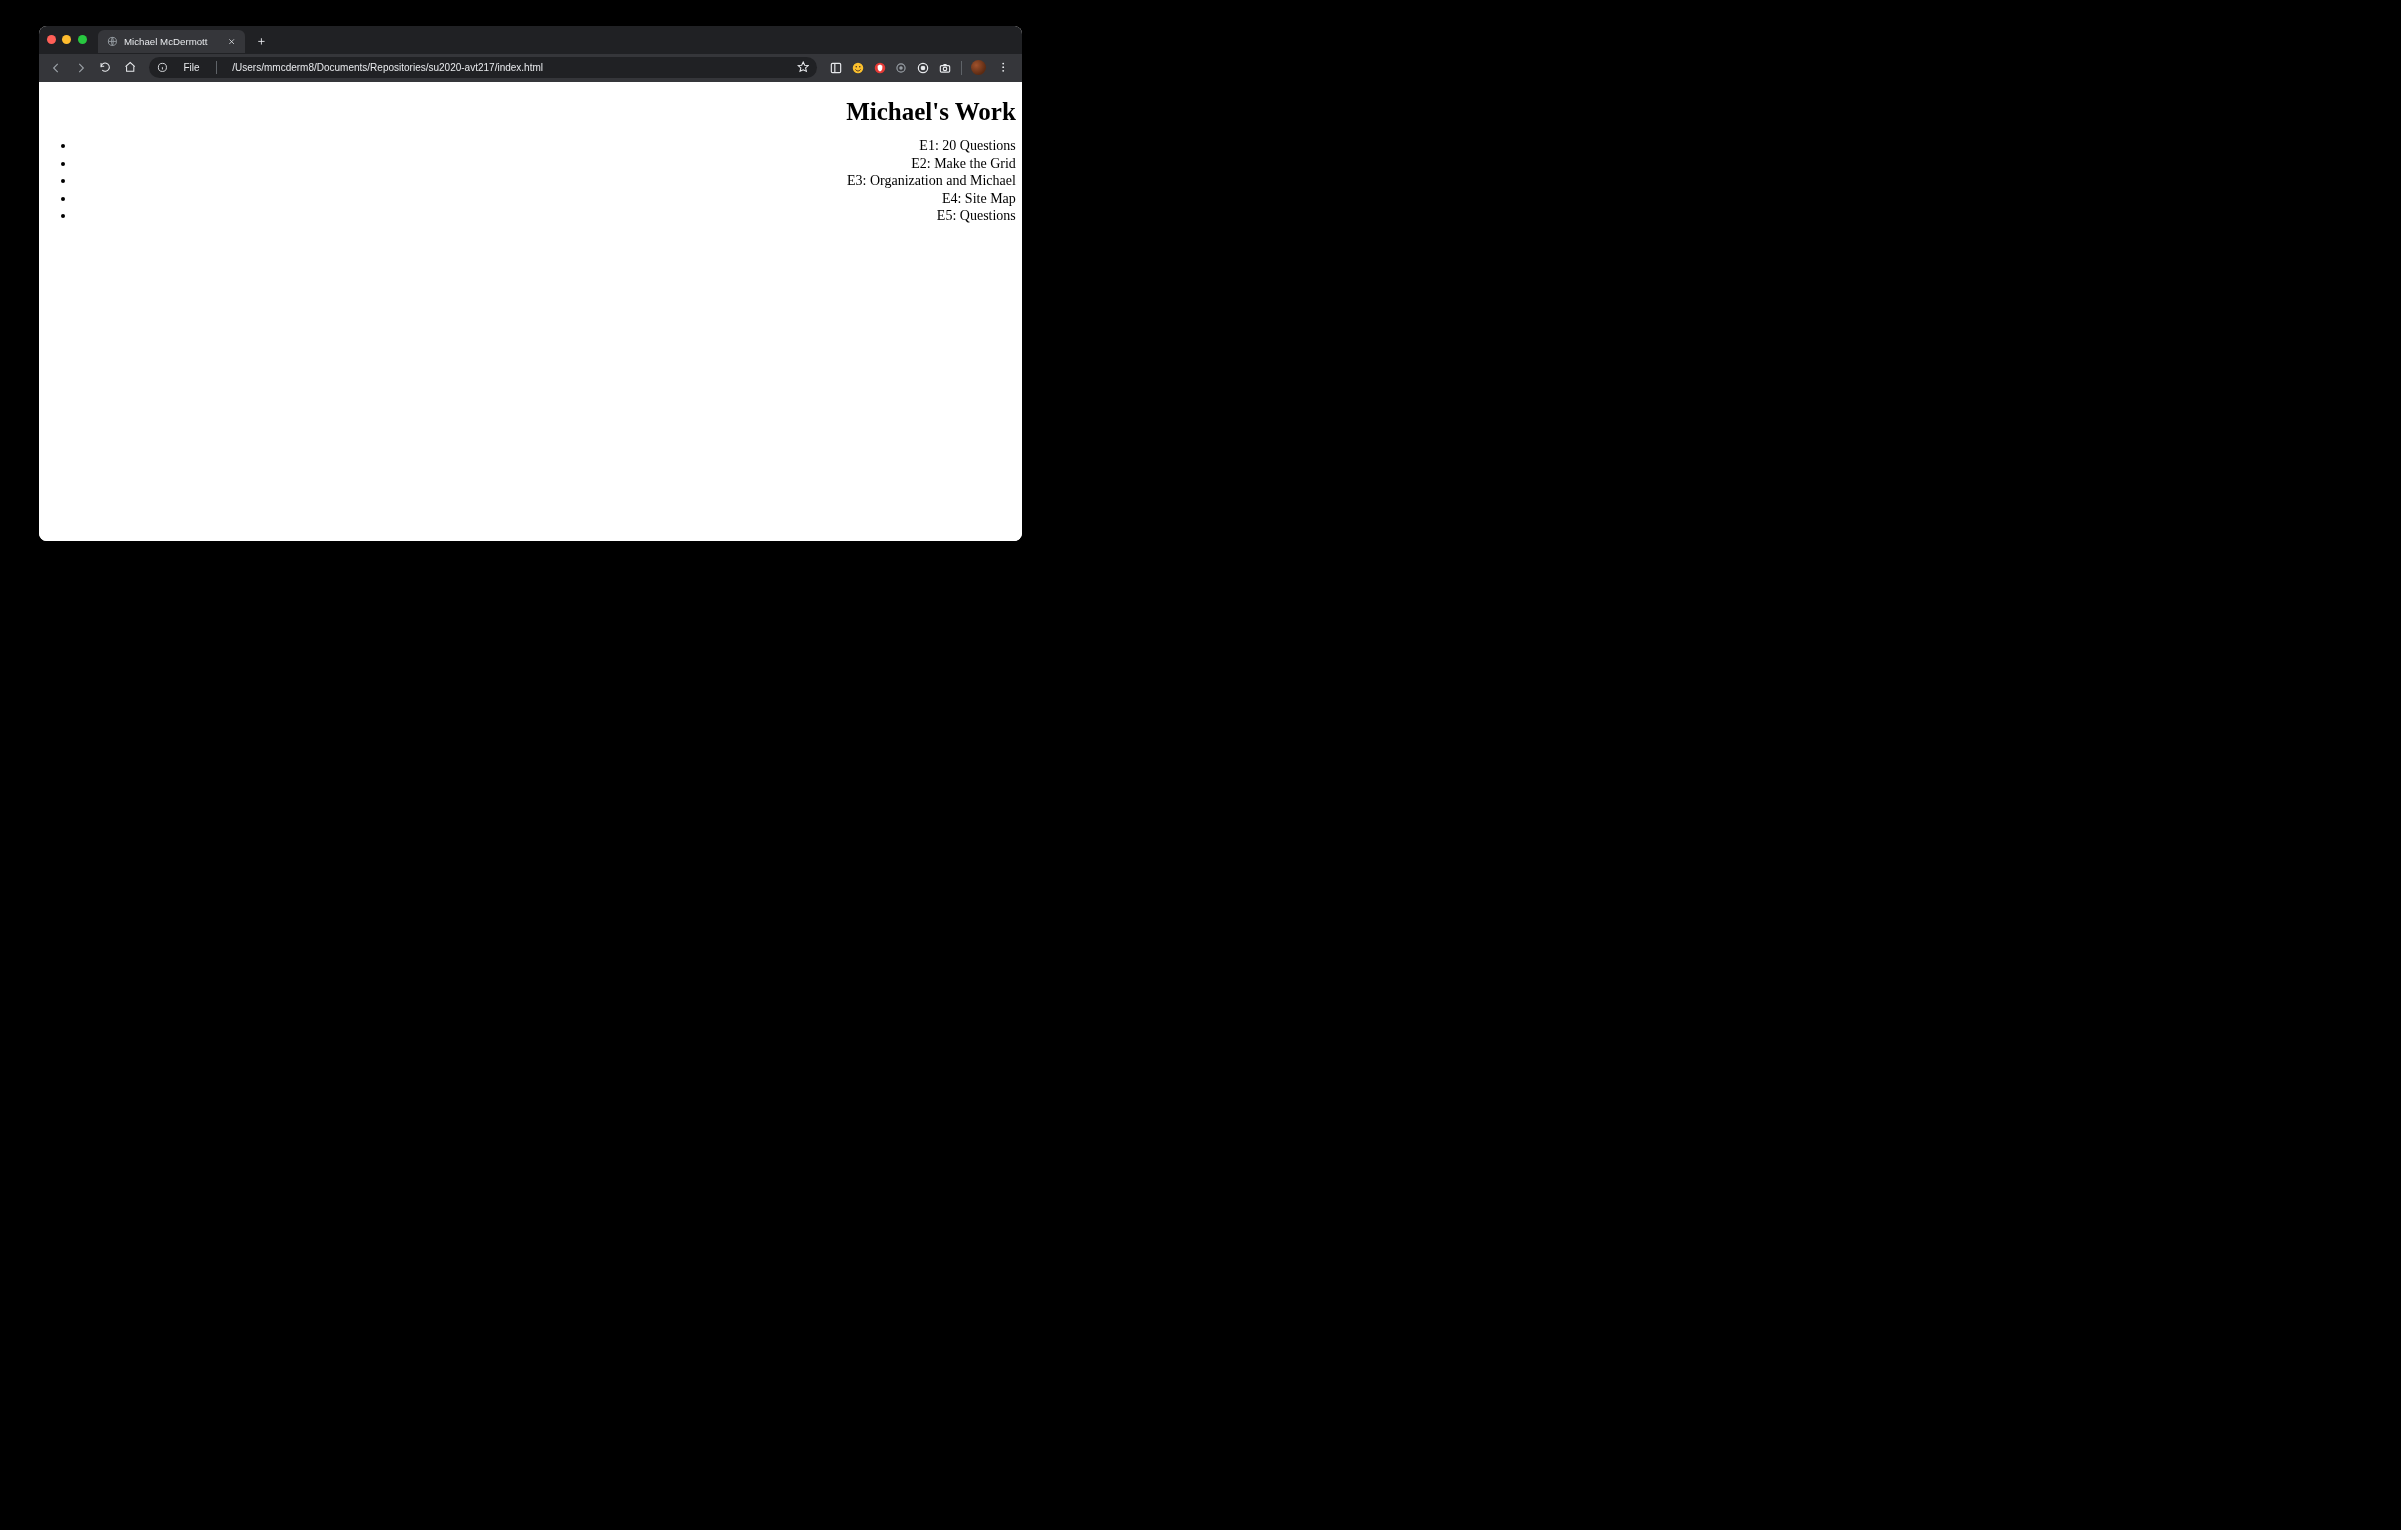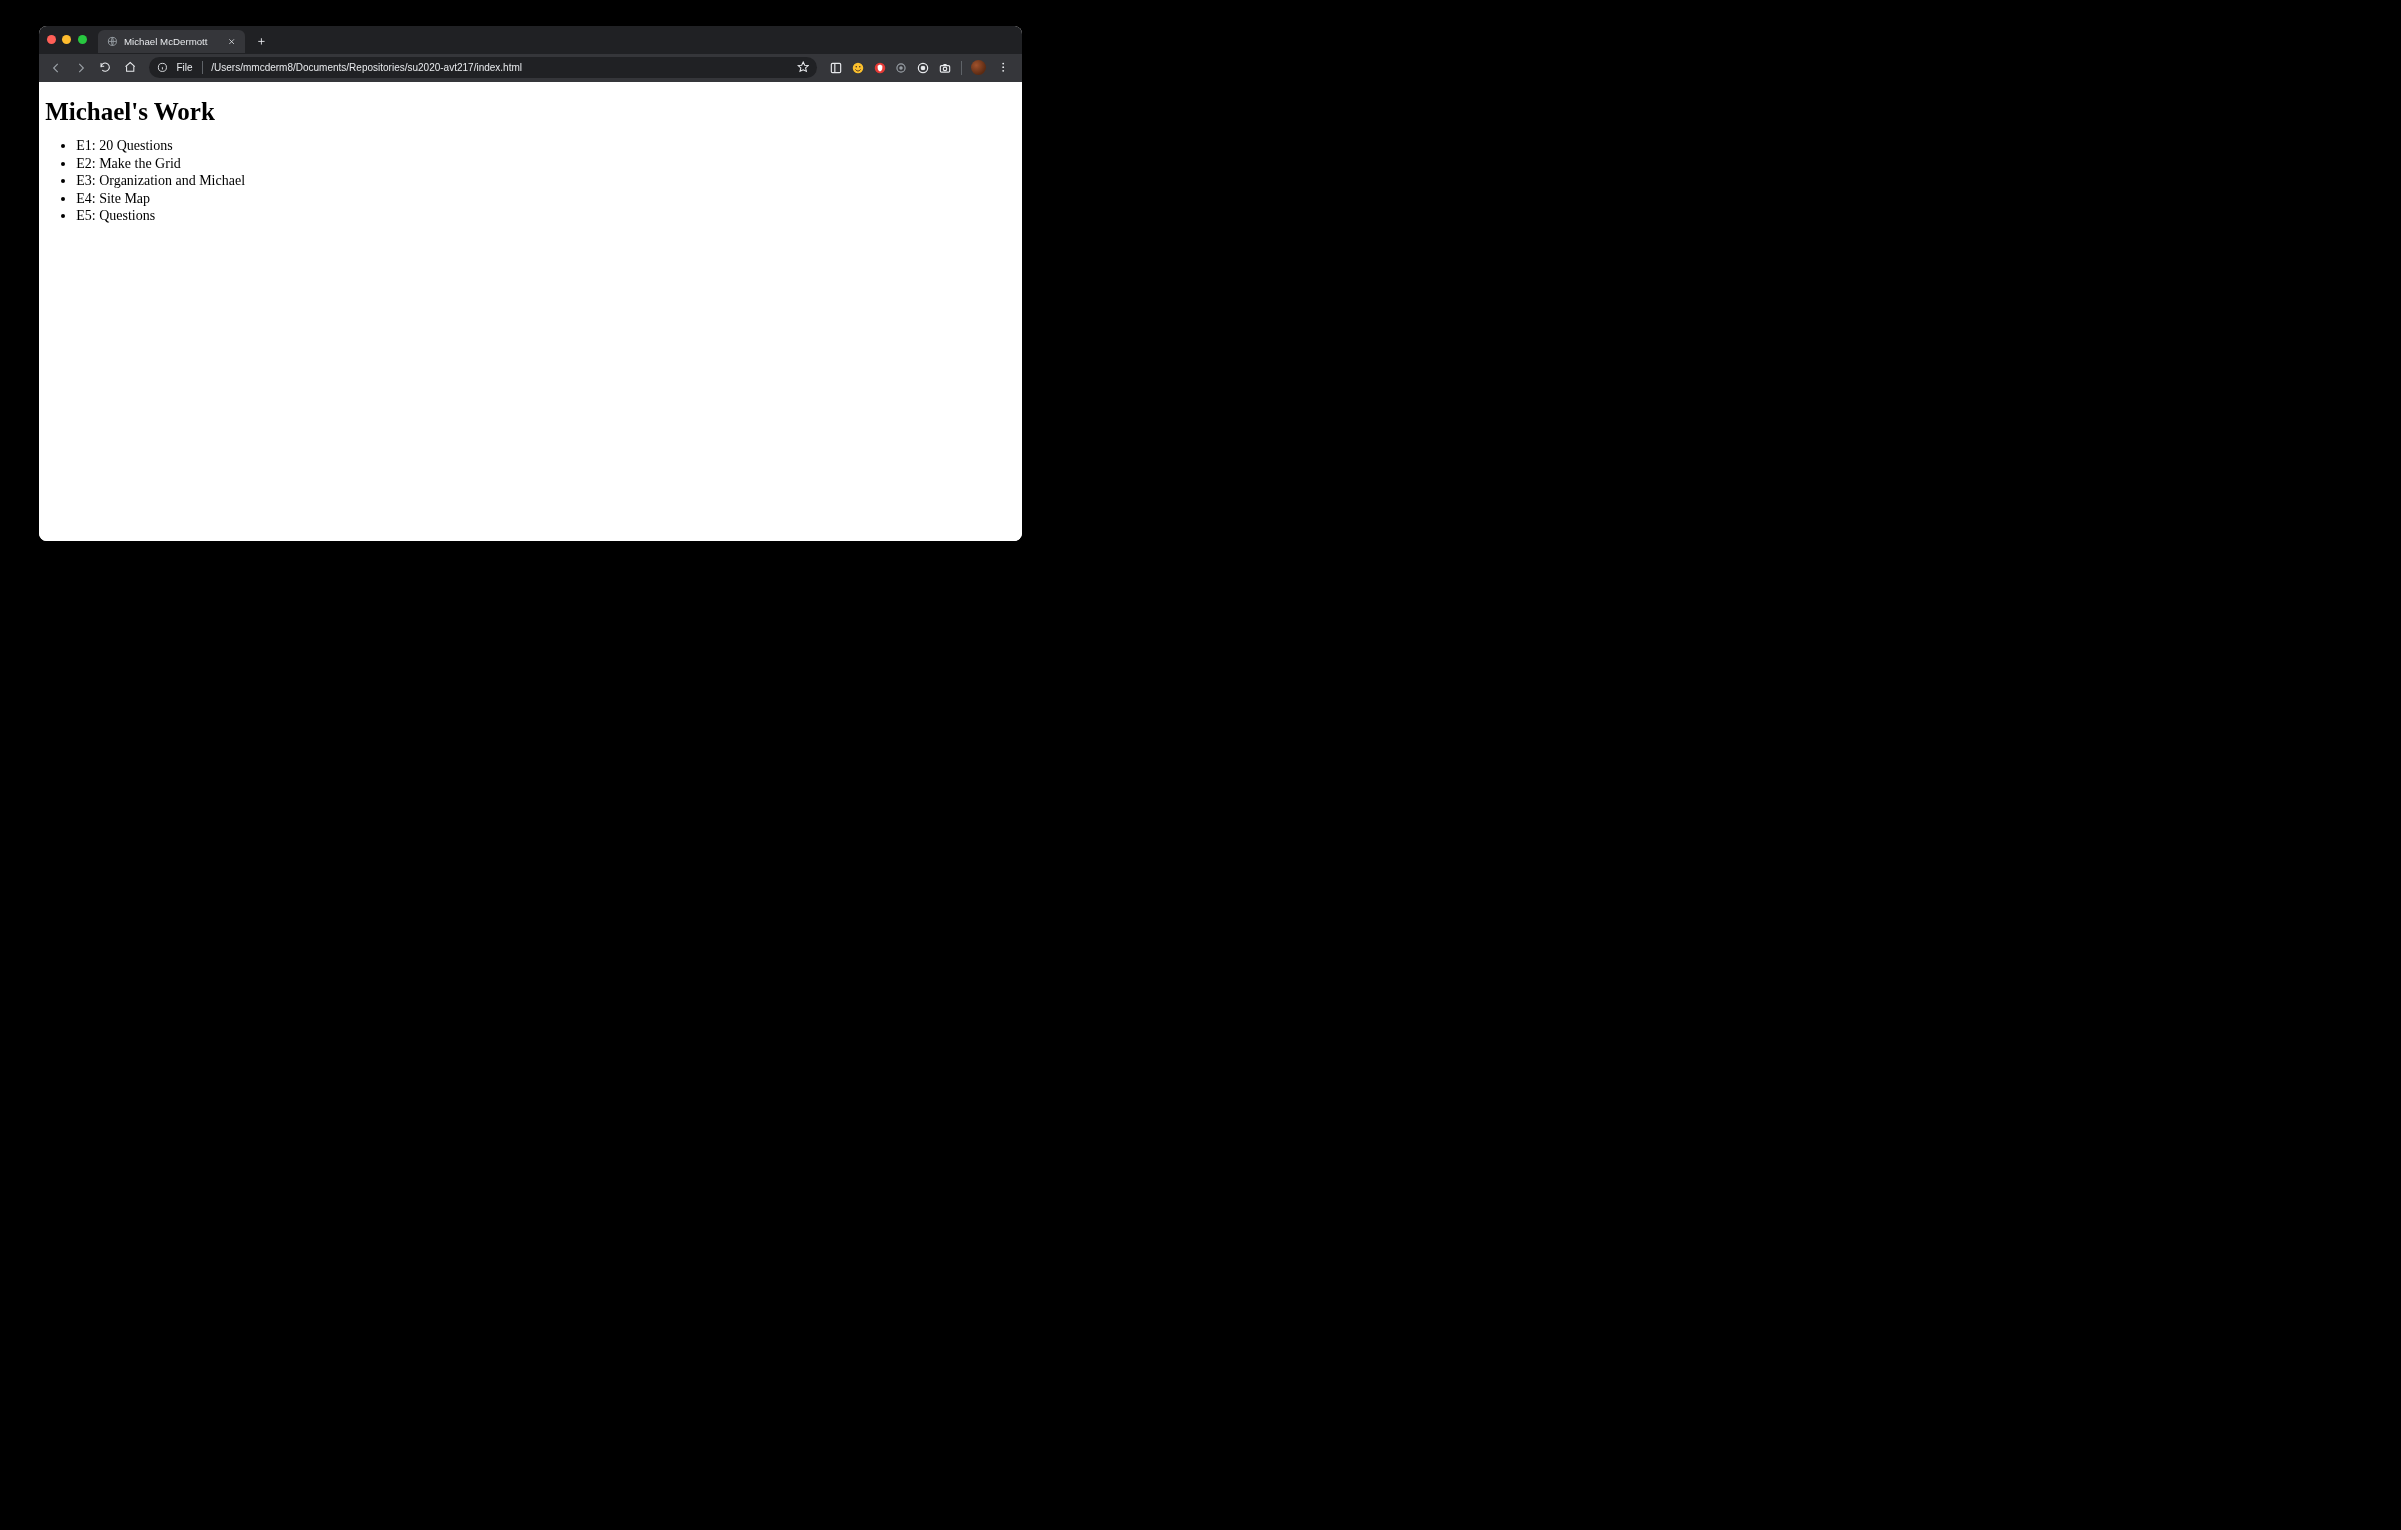--- a/index.html
+++ b/index.html
@@ -101,21 +101,21 @@
     .tbtn.active { color: #e8eaed; }
 
     .omnibox {
       flex: 1;
       height: 21.7px;
       background: #202124;
       border-radius: 10.8px;
       display: flex;
       align-items: center;
       padding: 0 7.7px;
-      gap: 9px;
+      gap: 16px;
       color: #e8eaed;
       font-size: 10px;
       margin: 0 4.6px;
       overflow: hidden;
     }
     .omnibox .info-icon { color: #e8eaed; flex: 0 0 auto; display:flex; }
     .omnibox .scheme { color: #e8eaed; font-size: 10px; flex: 0 0 auto; }
     .omnibox .divider {
       width: 0.8px; height: 12.4px; background: #5f6368; flex: 0 0 auto;
     }
@@ -145,20 +145,21 @@
     .menu-dots {
       width: 18.6px; display:flex; align-items:center; justify-content:center; color:#e8eaed;
     }
 
     
     .viewport {
       flex: 1;
       background: #fff;
       overflow: auto;
       padding: 6.2px;
+      text-align: right;
     }
     .viewport h1 {
       font-family: "Times New Roman", Times, serif;
       font-weight: 700;
       font-size: 25px;
       margin: 10.8px 0 10.8px 0;
       color: #000;
     }
     .viewport ul {
       font-family: "Times New Roman", Times, serif;

